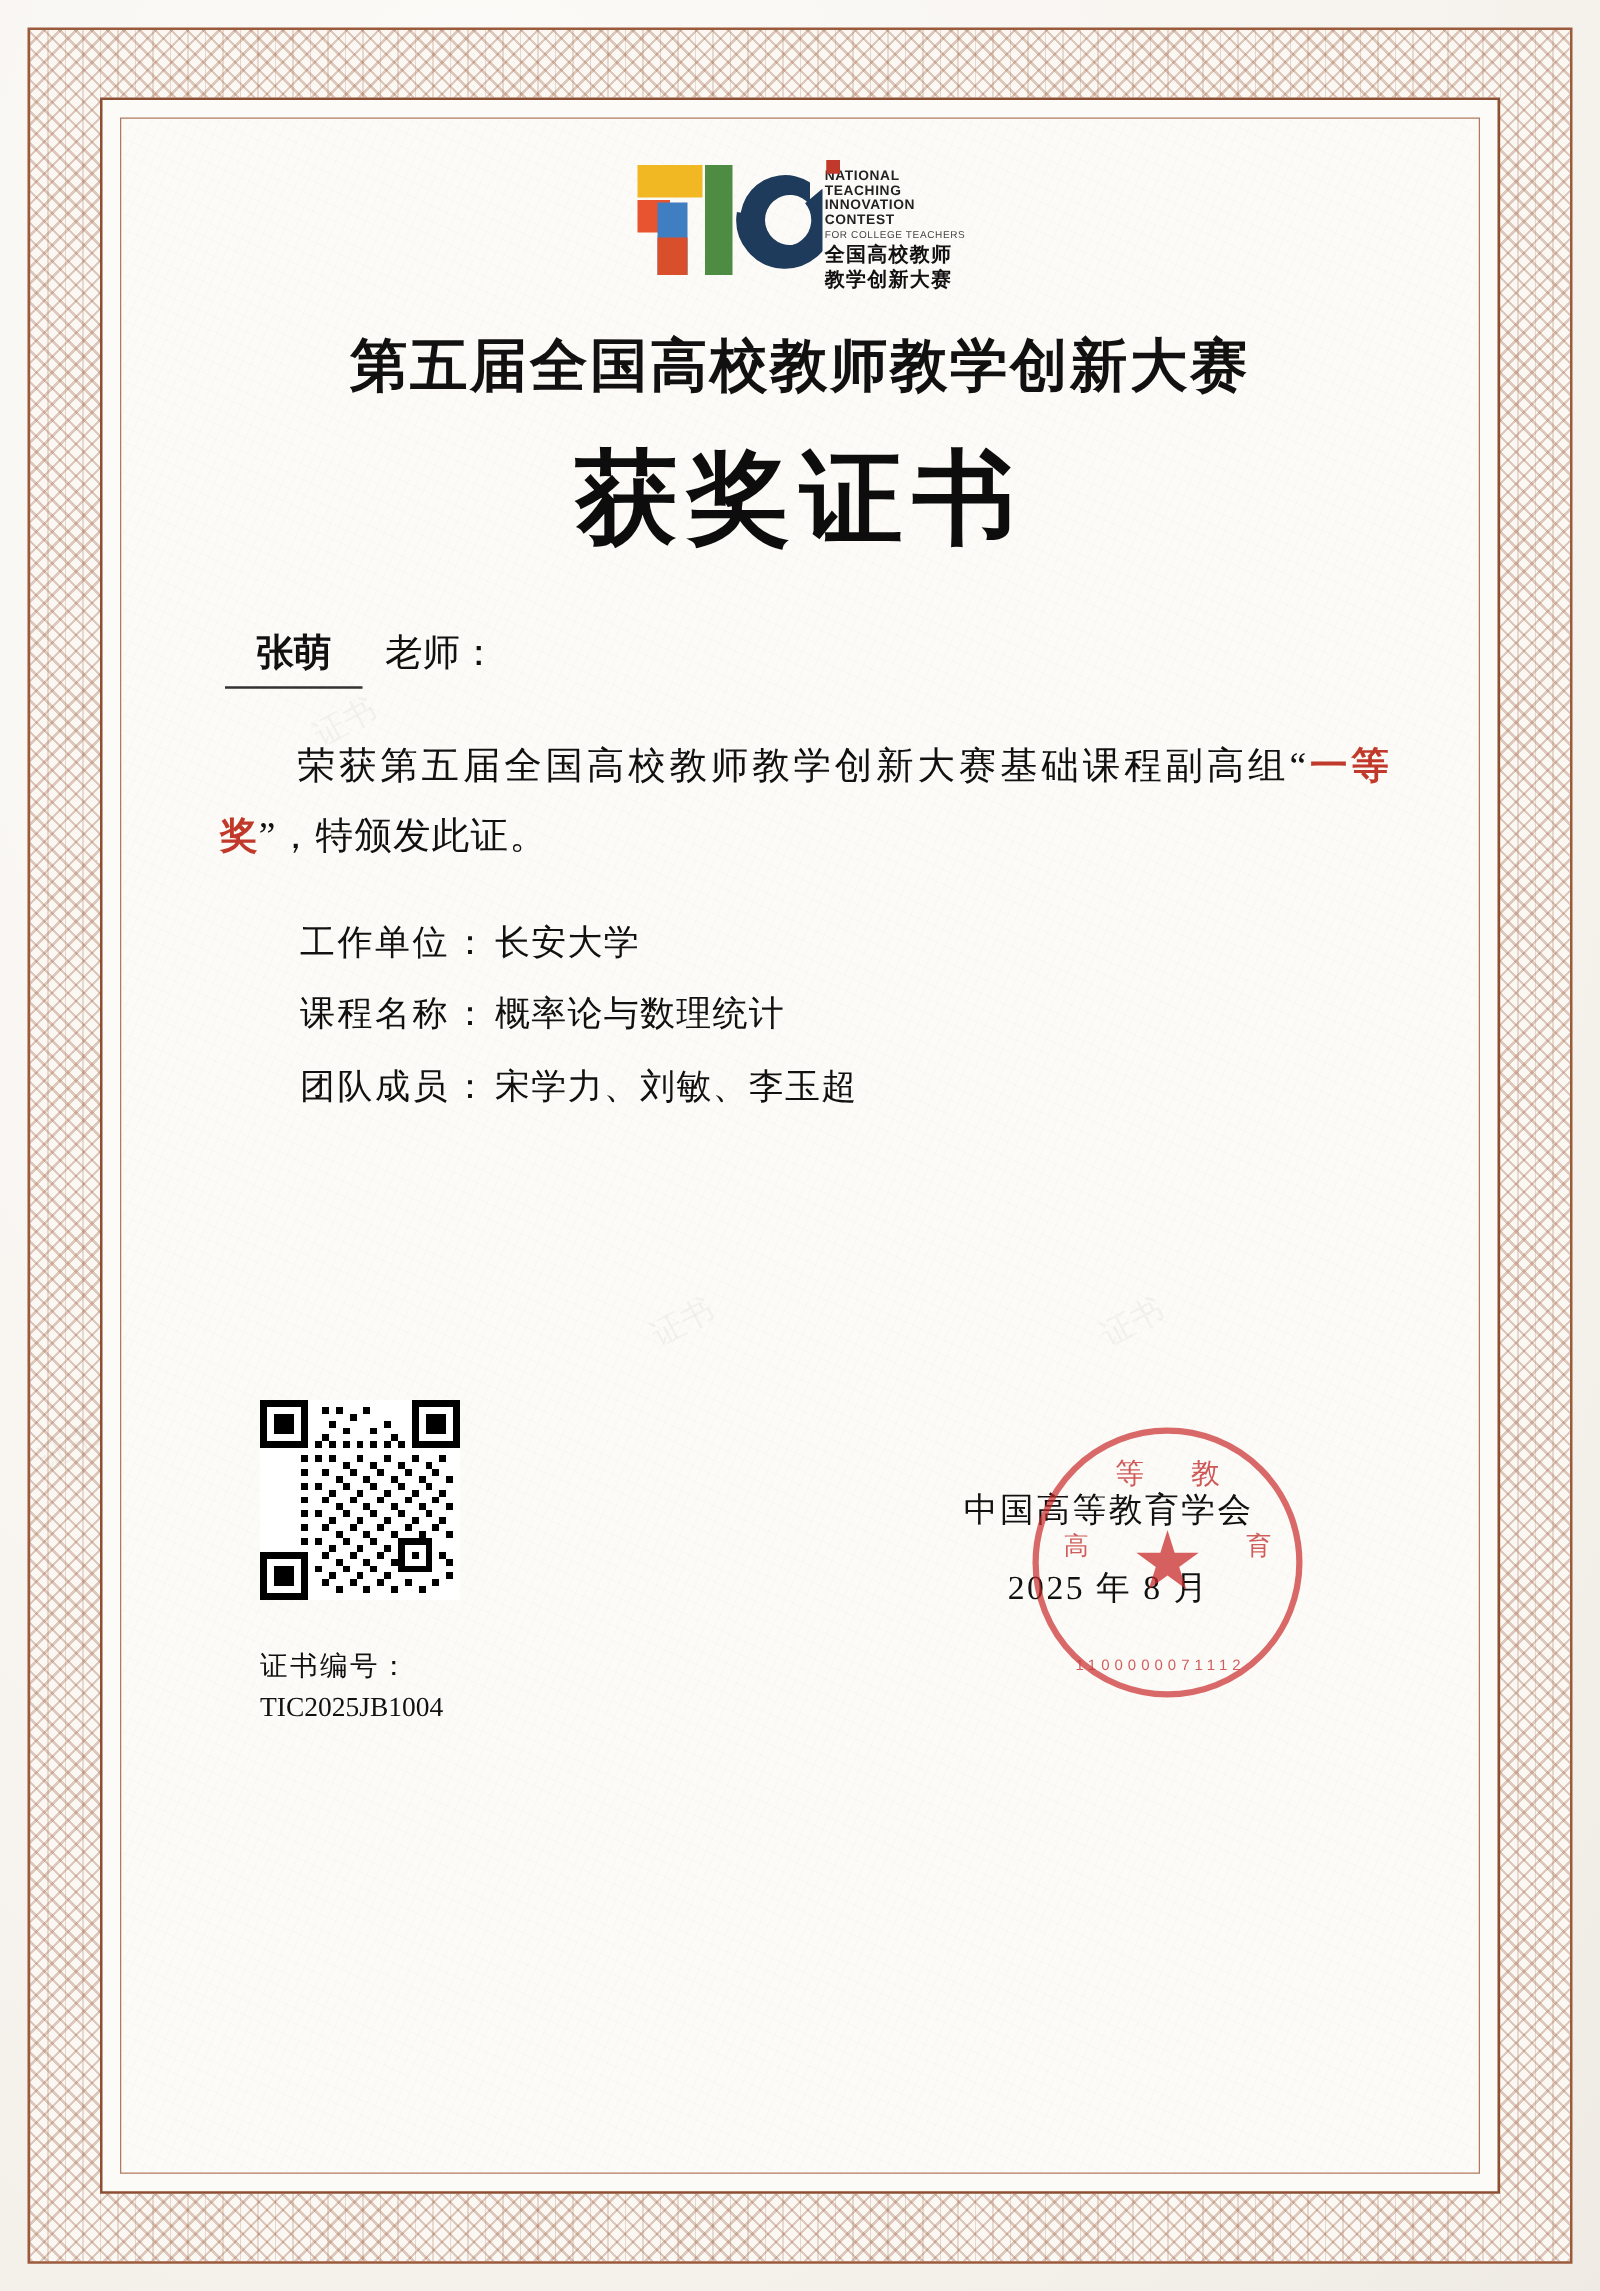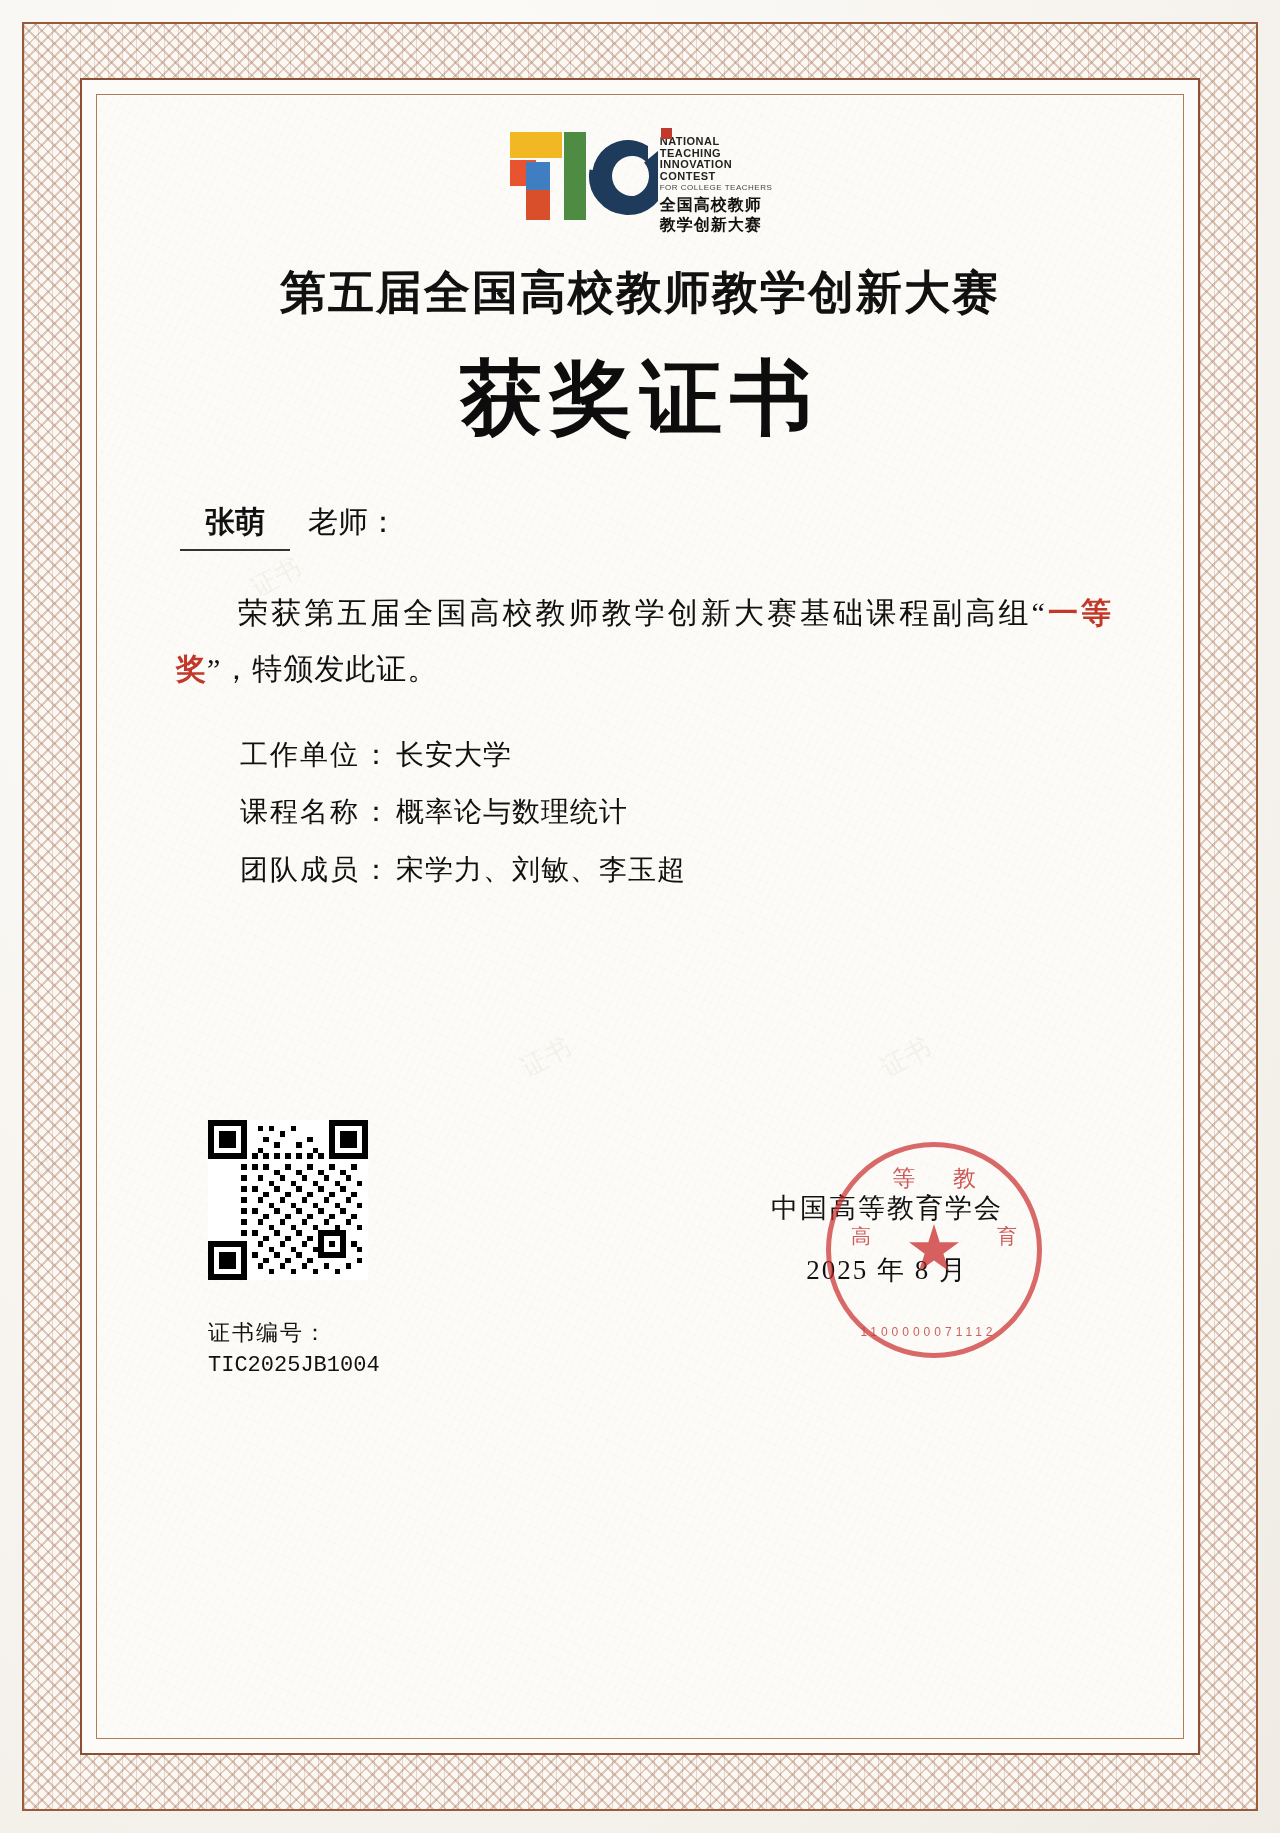--- a/index.html
+++ b/index.html
@@ -205,21 +205,21 @@
   .qr canvas, .qr svg { display: block; }
   .cert-no {
     position: absolute;
     left: 88px;
     top: 196px;
     font-size: 22px;
     color: #111;
     line-height: 1.5;
   }
   .cert-no .label { display: block; letter-spacing: 2px; }
-  .cert-no .value { display: block; font-family: Liberation Mono, monospace; text-align: right; }
+  .cert-no .value { display: block; font-family: Liberation Serif, serif; text-align: right; }
 
   
   .issuer-block {
     position: absolute;
     right: 108px;
     top: 70px;
     width: 330px;
     text-align: center;
     color: #111;
   }

